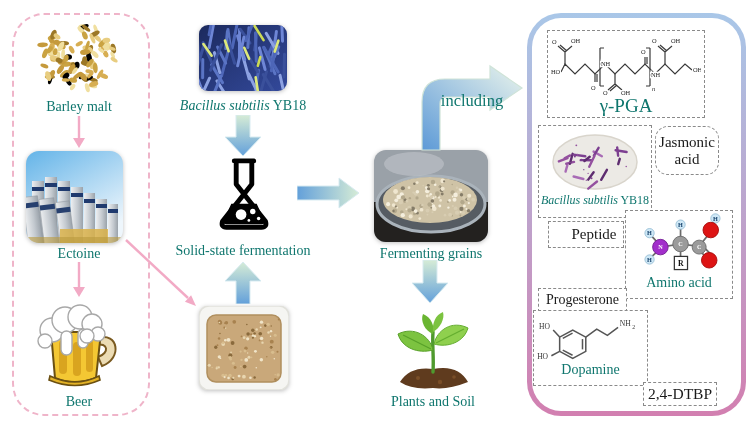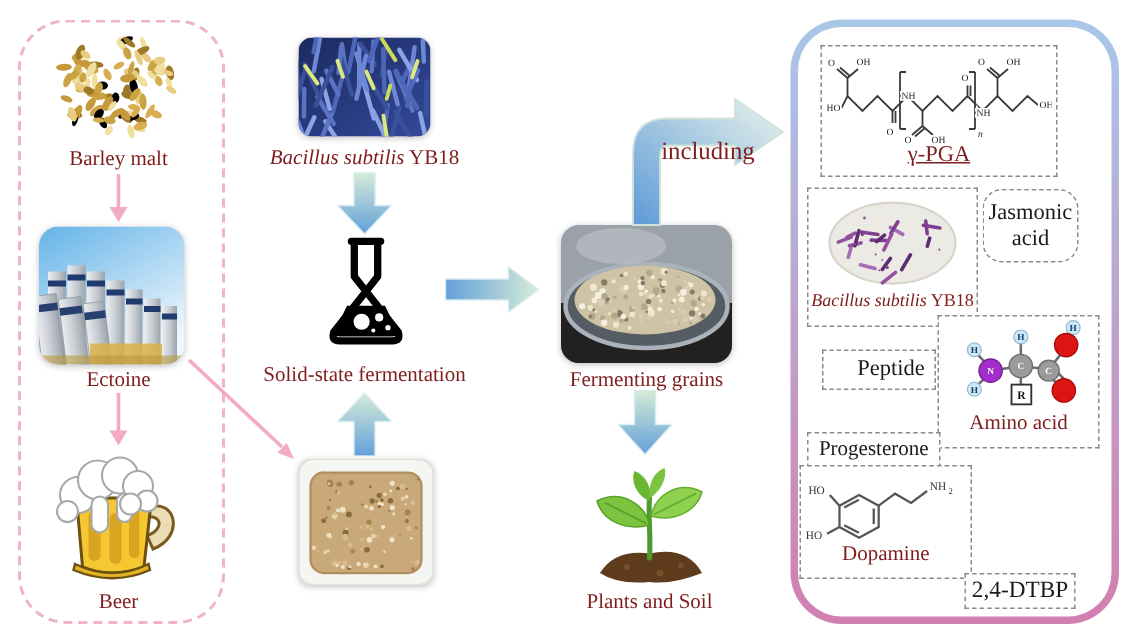--- a/index.html
+++ b/index.html
@@ -1,19 +1,19 @@
 <!DOCTYPE html>
 <html style="--pink-arrow: #f2aac5; --dashed-group-border: #efb4c9; --panel-border-top: #a9c7e8; --panel-border-bottom: #d27fb0; --arrow-blue: #63a0da; --arrow-green: #d6ecd6; --box-dash: #8a8a8a;"><head>
 <meta charset="utf-8">
 <style>
   html,body{margin:0;padding:0;background:#fff;}
   #canvas{position:relative;width:750px;height:421px;background:#fff;overflow:hidden;
           font-family:"Liberation Serif",serif;color:#1a1a1a;}
   .abs{position:absolute;}
-  .lbl{position:absolute;text-align:center;font-size:14px;line-height:1.15;color:#7f1d1d;}
+  .lbl{position:absolute;text-align:center;font-size:14px;line-height:1.15;color:#0f766e;}
   .ital{margin-top:20px;}
   .group{position:absolute;border:2px dashed var(--dashed-group-border,#efb4c9);border-radius:32px;}
   .panel{position:absolute;background:linear-gradient(180deg,var(--panel-border-top,#a9c7e8),var(--panel-border-bottom,#d27fb0));border-radius:34px;}
   .panel-inner{position:absolute;inset:5px;background:#fff;border-radius:29px;}
   .box{position:absolute;border:1.5px dashed var(--box-dash,#8a8a8a);background:#fff;
        display:flex;align-items:center;justify-content:center;text-align:center;}
   .box .bl{font-size:15px;padding:1px 3px;}
   .pink-line{stroke:var(--pink-arrow,#f2aac5);stroke-width:2.4;}
   .pink-head{fill:var(--pink-arrow,#f2aac5);}
   .imgshadow{filter:drop-shadow(0 1px 2px rgba(0,0,0,0.25));}
@@ -609,21 +609,21 @@
           <text x="101" y="11">O</text>
           <text x="120" y="11">OH</text>
           <text x="40" y="58">O</text>
           <text x="90" y="22">O</text>
           <text x="50" y="34">NH</text>
           <text x="100" y="45">NH</text>
           <text x="142" y="40">OH</text>
           <text x="101" y="59" font-style="italic">n</text>
         </g>
       </svg>
-      <div class="lbl" style="left:0;top:64px;width:156px;font-size:15px;text-decoration:underline;">γ-PGA</div>
+      <div class="lbl" style="left:0;top:64px;width:156px;font-size:19px;">γ-PGA</div>
     </div>
 
     <div class="box" style="left:11px;top:112px;width:112px;height:91px;">
       <svg class="abs" style="left:6px;top:7px;" width="100" height="58" viewBox="0 0 100 58">
         <ellipse cx="50" cy="29" rx="42" ry="27" fill="#eceae5" stroke="#d9d5cc" stroke-width="1.5"></ellipse>
         <g>
             <line x1="48.63749453640251" y1="39.280171343454406" x2="43.21628989496331" y2="46.645079254160436" stroke="#5e2d70" stroke-width="2.4" stroke-linecap="round"></line>
             <line x1="35.73082852658415" y1="27.147948117438368" x2="46.16011240233591" y2="27.322650339213766" stroke="#7c3f90" stroke-width="2.4" stroke-linecap="round"></line>
             <line x1="22.301097122687832" y1="32.4102224196542" x2="20.555911097415187" y2="38.56829023495341" stroke="#a86bb5" stroke-width="2.4" stroke-linecap="round"></line>
             <line x1="29.022869899129404" y1="28.951493959444537" x2="21.23348350993377" y2="30.775179788749437" stroke="#94519f" stroke-width="2.4" stroke-linecap="round"></line>
@@ -655,21 +655,21 @@
             <circle cx="81.21491262906555" cy="33.48220059361769" r="0.7615493246354162" fill="#94519f"></circle>
           </g>
       </svg>
       <div class="lbl" style="left:0;top:68px;width:112px;font-size:12px;"><i class="ital">Bacillus subtilis</i> <span>YB18</span></div>
     </div>
 
     <div class="box" style="left:128px;top:113px;width:62px;height:47px;border-radius:13px;">
       <span class="bl">Jasmonic acid</span>
     </div>
 
-    <div class="box" style="left:21px;top:220px;width:58px;height:25px;padding-left:16px;">
+    <div class="box" style="left:21px;top:208px;width:58px;height:25px;padding-left:16px;">
       <span class="bl">Peptide</span>
     </div>
 
     <div class="box" style="left:98px;top:197px;width:106px;height:87px;">
       <svg class="abs" style="left:2px;top:2px;" width="102" height="62" viewBox="0 0 104 80">
         <g stroke="#6a6a6a" stroke-width="2.2">
           <line x1="15" y1="28" x2="28" y2="42"></line>
             <line x1="15" y1="58" x2="28" y2="46"></line>
           <line x1="28" y1="44" x2="54" y2="40"></line>
             <line x1="54" y1="40" x2="54" y2="18"></line>

